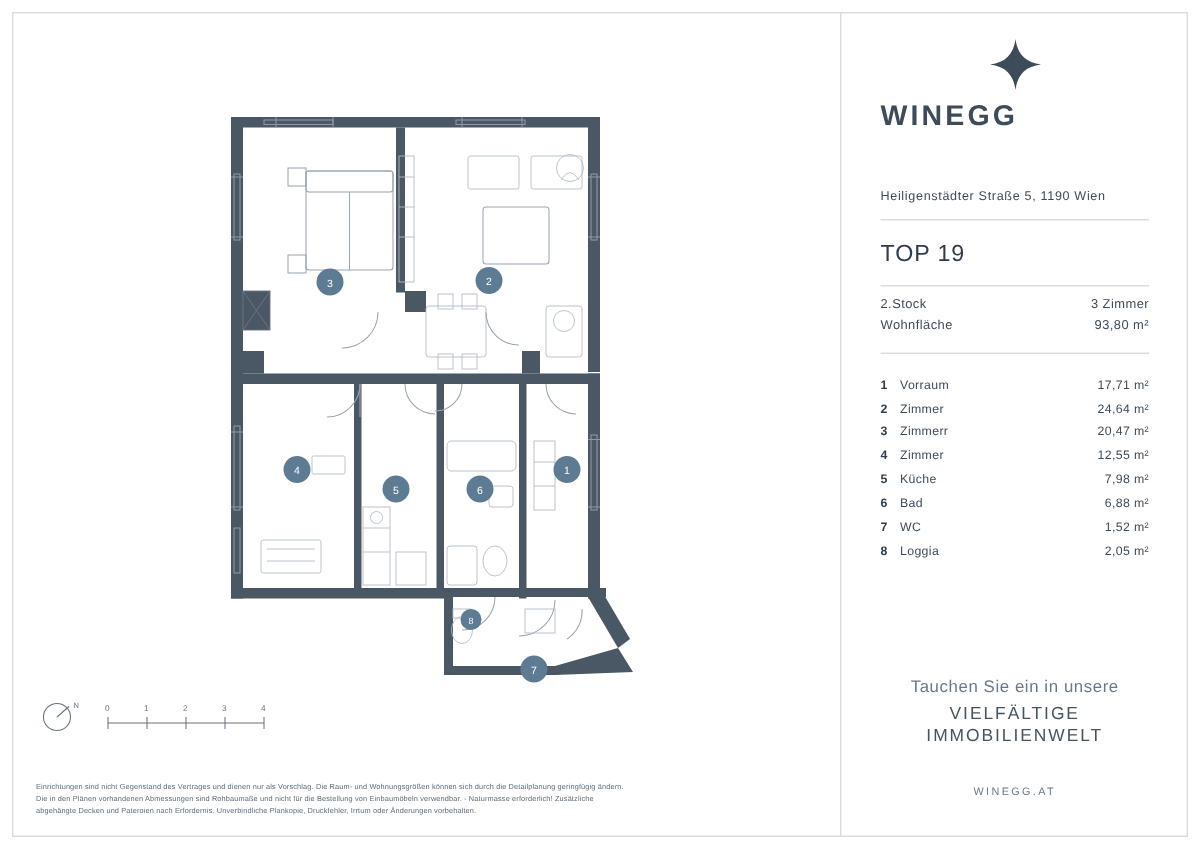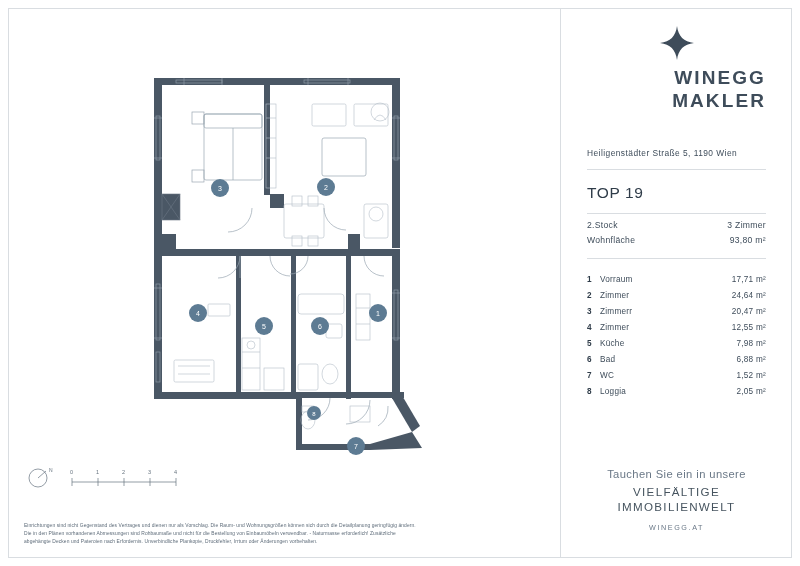--- a/index.html
+++ b/index.html
@@ -37,21 +37,21 @@
     left: 560px;
     top: 8px;
     width: 232px;
     bottom: 8px;
     box-sizing: border-box;
     border-left: 1px solid #d9dde1;
     padding: 0 26px;
   }
   .logo-block {
     padding-top: 18px;
-    text-align: right;
+    text-align: left;
   }
   .logo-star {
     display: block;
     margin: 0 auto 6px auto;
     width: 34px;
     height: 34px;
   }
   .logo-wordmark {
     font-size: 19px;
     letter-spacing: 2.1px;
@@ -126,21 +126,21 @@
   }
   .foot-2 {
     margin-top: 5px;
     font-size: 11.6px;
     letter-spacing: 1.3px;
     color: #46545f;
     line-height: 1.28;
   }
   .foot-2 span { display: block; }
   .foot-3 {
-    margin-top: 8px;
+    margin-top: 24px;
     font-size: 7.2px;
     letter-spacing: 1.6px;
     color: #6a7887;
   }
 
   
   .plan-area {
     position: absolute;
     left: 8px;
     top: 8px;
@@ -390,21 +390,20 @@
   </div>
 
   <div class="right-col">
 
     <div class="logo-block">
       <svg class="logo-star" viewBox="0 0 40 40" xmlns="http://www.w3.org/2000/svg">
         <path d="M20 0 C21.6 12.2 27.8 18.4 40 20 C27.8 21.6 21.6 27.8 20 40 C18.4 27.8 12.2 21.6 0 20 C12.2 18.4 18.4 12.2 20 0 Z" fill="#3e4c5a"></path>
       </svg>
       <div class="logo-wordmark">
         <span>WINEGG</span>
-        <span class="l2">MAKLER</span>
       </div>
     </div>
 
     <div class="addr">Heiligenstädter Straße 5, 1190 Wien</div>
     <hr class="hr">
 
     <div class="top-title">TOP 19</div>
     <hr class="hr">
 
     <div class="meta">

